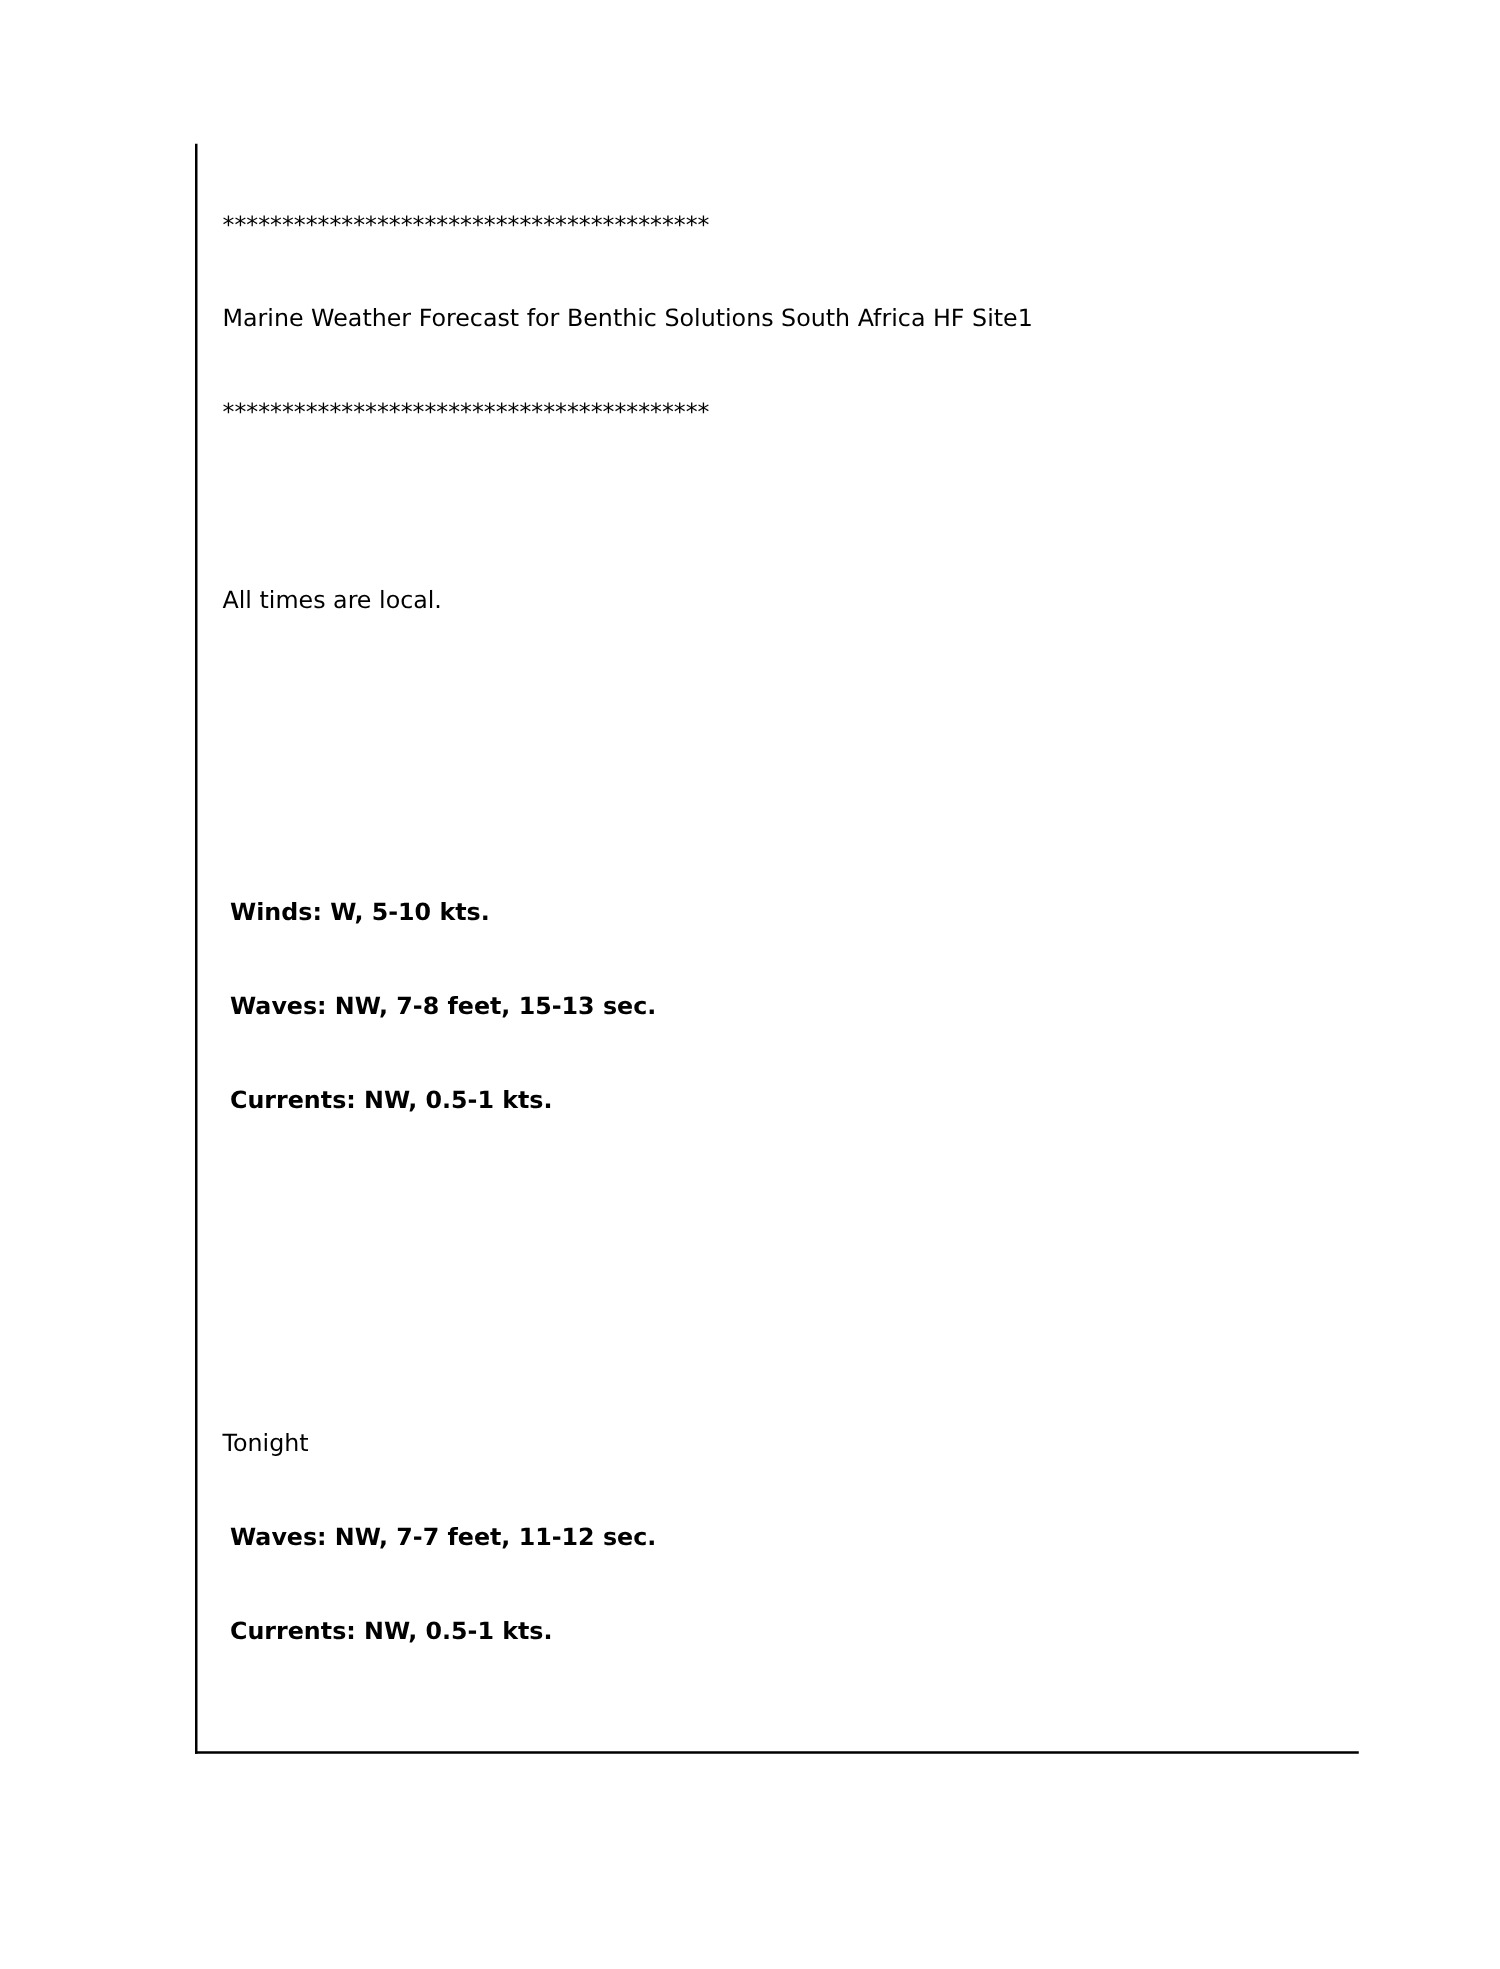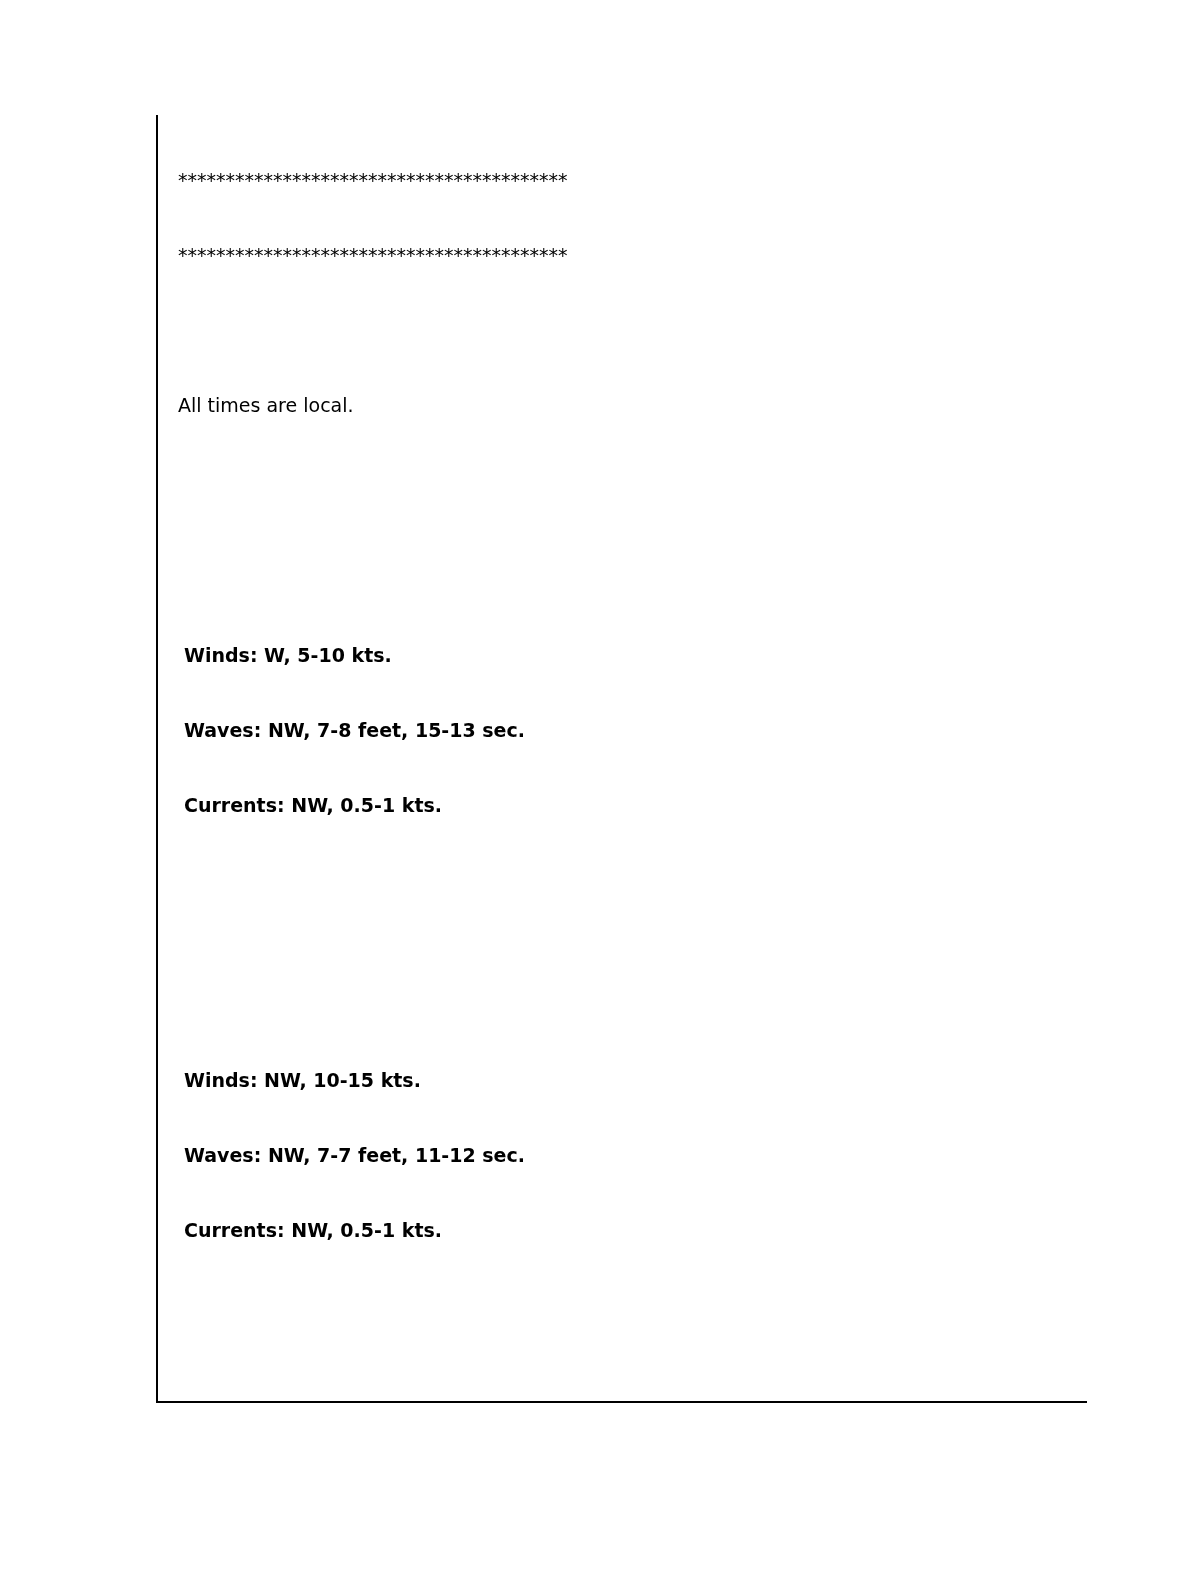--- a/index.html
+++ b/index.html
@@ -46,34 +46,35 @@
     font-weight: bold;
   }
 </style>
 </head>
 <body>
 
 <div class="frame"></div>
 
 <div class="doc">
   <div class="line">*****************************************</div>
+  <div class="line">Marine Weather Forecast for Benthic Solutions South Africa HF Site1</div>
   <div class="line">*****************************************</div>
   <div class="line blank"></div>
   <div class="line">All times are local.</div>
   <div id="sections">
   <div class="section">
     <div class="line blank"></div>
     <div class="line indent">Winds: W, 5-10 kts.</div>
     <div class="line indent">Waves: NW, 7-8 feet, 15-13 sec.</div>
     <div class="line indent">Currents: NW, 0.5-1 kts.</div>
   </div>
 
   <div class="section">
     <div class="line blank"></div>
-    <div class="line indent">Winds: NW, 10-15 kts.</div>
+    <div class="line">Tonight</div>
     <div class="line indent">Waves: NW, 7-7 feet, 11-12 sec.</div>
     <div class="line indent">Currents: NW, 0.5-1 kts.</div>
   </div>
 
   
 
   
 
   
 

